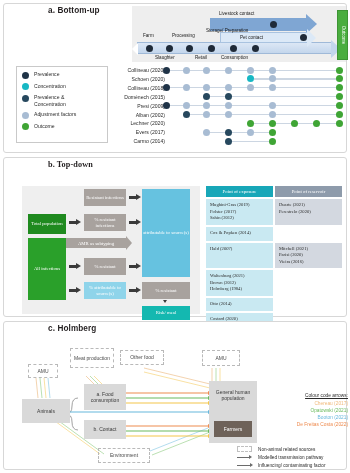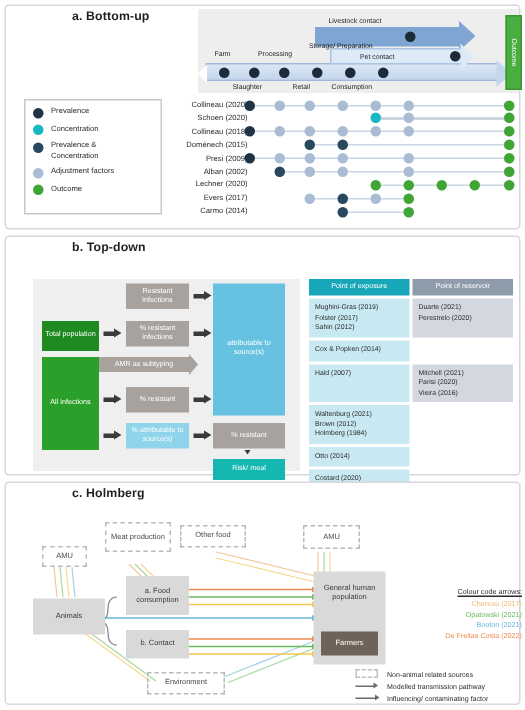--- a/index.html
+++ b/index.html
@@ -9,21 +9,21 @@
     background:#ffffff;
     font-family:"Liberation Sans", sans-serif;
     color:#2b2b2b;
     overflow:hidden;
   }
   .panel {
     position:absolute; left:3px; width:344px;
     border:1px solid #d7d7d7; border-radius:3px; background:#fff;
   }
   #panel-a { top:3px;  height:150px; }
-  #panel-b { top:157px; height:160px; }
+  #panel-b { top:157px; height:160px;font-family:Liberation Serif, serif; }
   #panel-c { top:321px; height:149px; }
 
   .panel-title {
     position:absolute; left:8px; top:2px;
     font-size:8.2px; font-weight:bold; color:#231f20; letter-spacing:.1px;margin-left:36px;
   }
 
   
   #chain-box {
     position:absolute; left:128px; top:2px; width:214px; height:56px;

